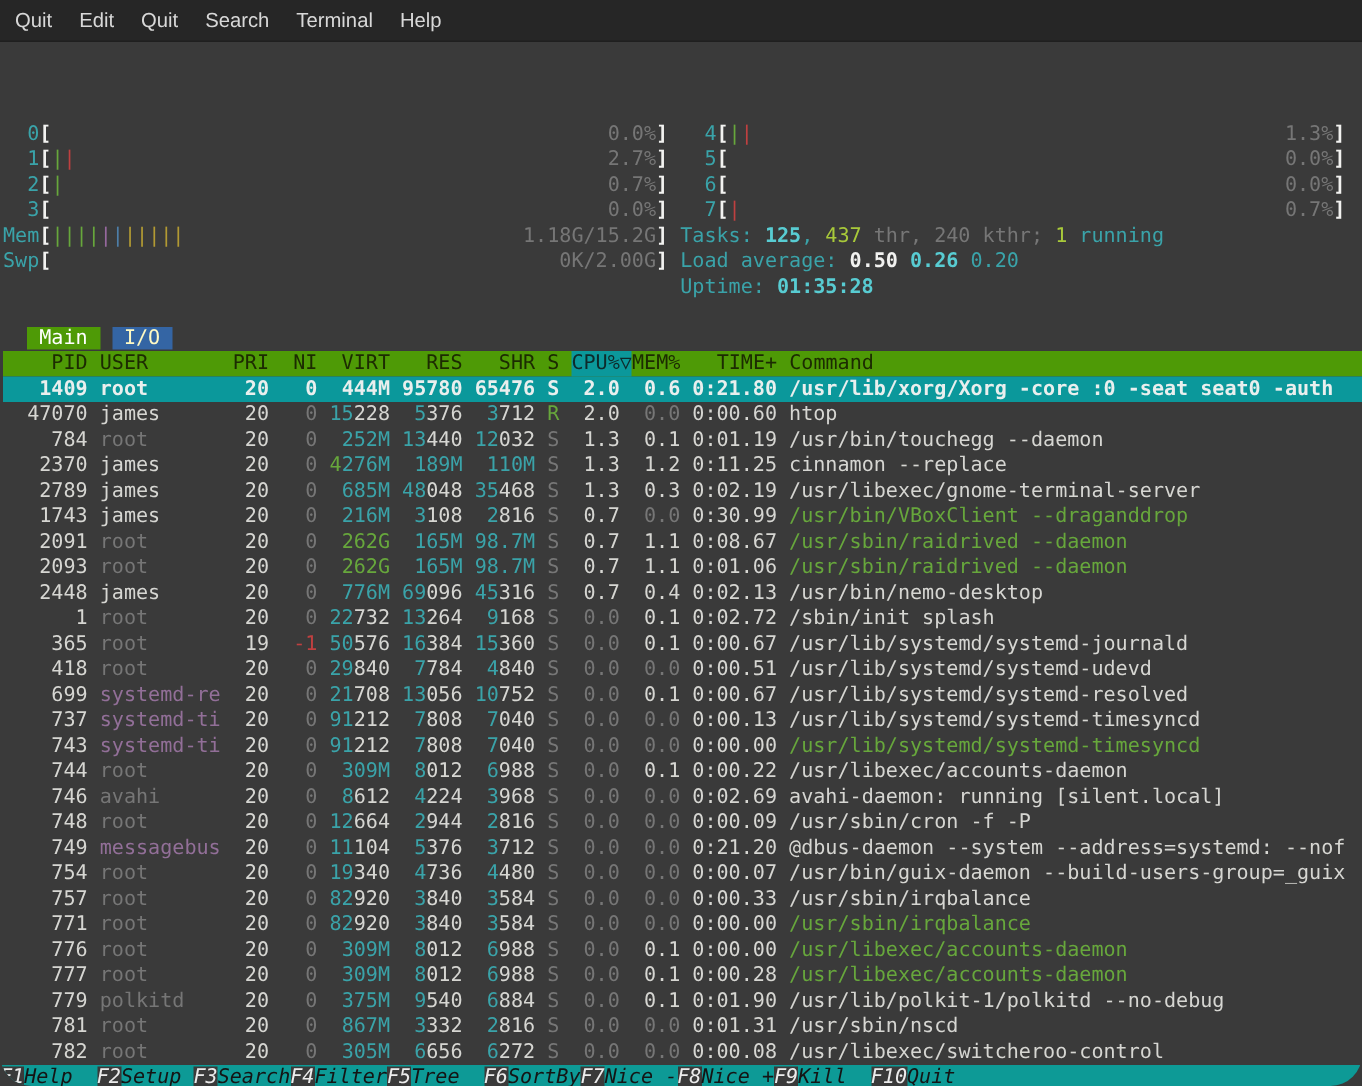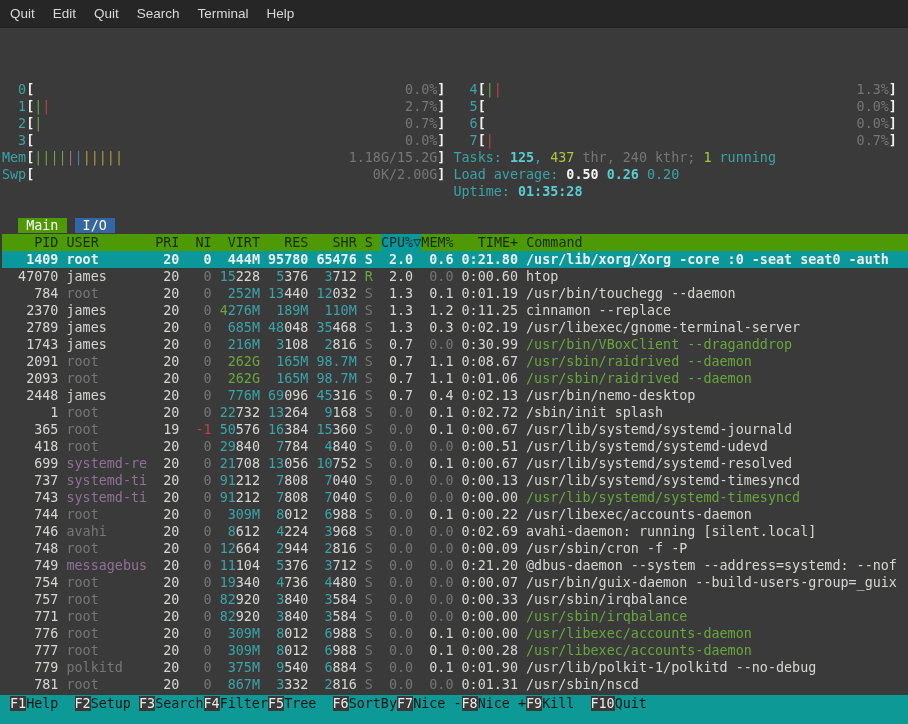--- a/index.html
+++ b/index.html
@@ -3,43 +3,43 @@
 <meta charset="utf-8">
 <style>
   html,body{margin:0;padding:0;width:908px;height:724px;overflow:hidden;
     background:var(--bg,#3a3a3a);}
   .menubar{height:27px;background:var(--mbg,#262626);border-bottom:1px solid #1f1f1f;
     display:flex;align-items:center;padding-left:1px;
     font:13.5px "Liberation Sans",sans-serif;color:#d8d8d8;}
   .mi{padding:0 9px;}
   .term{position:absolute;top:28px;left:0;right:0;bottom:0;
     font:13.4px/17px "DejaVu Sans Mono",monospace;color:var(--fg,#d6d6d2);
-    white-space:pre;padding:2px 0 0 2px;overflow:hidden;}
+    white-space:pre;padding:2px 0 0 2px;overflow:hidden;border-radius:21px;}
   .line{height:17px;margin-right:-2px;}
   .s-w{color:var(--fg,#d6d6d2);}
   .s-b{color:var(--bw,#f2f2f0);font-weight:bold;}
   .s-c{color:var(--c,#3aa3a9);}
   .s-C{color:var(--Cb,#58ccd2);font-weight:bold;}
   .s-d{color:var(--d,#767676);}
   .s-g{color:var(--g,#67a73c);}
   .s-G{color:var(--Gb,#a8c93a);font-weight:normal;}
   .s-p{color:var(--p,#926f98);}
   .s-r{color:var(--r,#bf4040);}
   .s-y{color:var(--y,#b29a33);}
   .s-u{color:var(--u,#4d7ea8);}
   .s-m{color:var(--m,#96689e);}
   .hdr{background:var(--hbg,#4e9a06);color:var(--htx,#1c2b02);}
   .hdr-sort{display:inline-block;width:40.4px;height:17px;overflow:hidden;
     vertical-align:top;background:var(--selbg,#0b989b);color:#0e2a2b;}
   .sel{background:var(--selbg,#0b989b);}
   .sel span{color:#e9efee !important;font-weight:bold;}
   .tab-main{background:var(--hbg,#4e9a06);color:#ffffff;}
   .tab-io{background:var(--iobg,#3465a4);color:#fef9c3;}
-  .fbar{position:absolute;left:0;right:0;bottom:0;height:29px;
-    background:var(--fbbg,#0d9a96);white-space:pre;padding-left:10px;}
+  .fbar{position:absolute;left:0;right:0;bottom:0;height:14px;
+    background:var(--fbbg,#0d9a96);white-space:pre;padding-left:0;font-style:italic;}
   .fk{color:#ececec;background:var(--bg,#3a3a3a);}
   .fl{color:#141414;}
 </style>
 </head>
 <body>
 
 <div class="menubar" id="menubar">
     <span class="mi">Quit</span>
     <span class="mi">Edit</span>
     <span class="mi">Quit</span>

